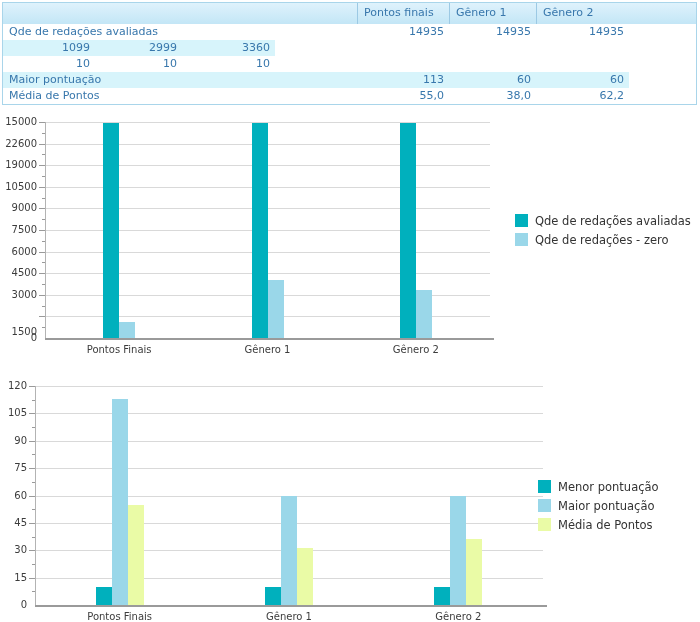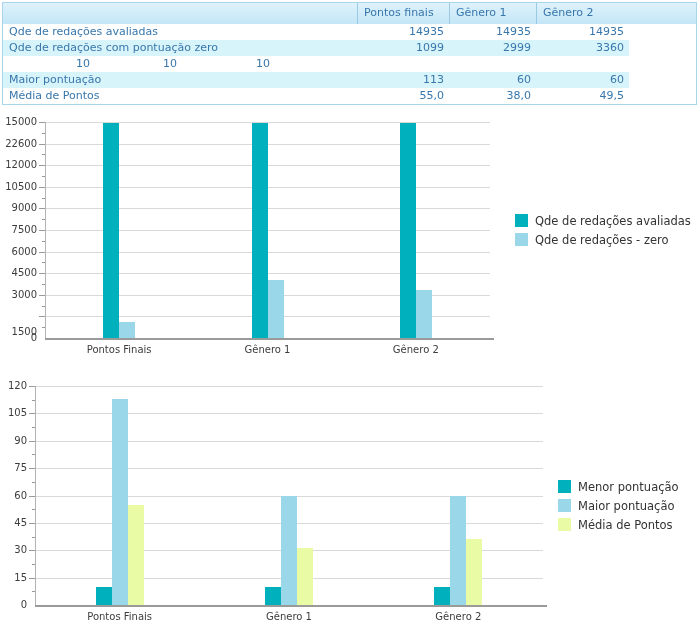--- a/index.html
+++ b/index.html
@@ -54,21 +54,20 @@
     </div>
 
     <div class="t-row">
       <div class="td td-label w-label">Qde de redações avaliadas</div>
       <div class="td td-num w-c1">14935</div>
       <div class="td td-num w-c2">14935</div>
       <div class="td td-num w-c3">14935</div>
       <div class="td td-fill w-fill"></div>
     </div>
     <div class="t-row striped">
-      <div class="td td-label w-label">Qde de redações com pontuação zero</div>
       <div class="td td-num w-c1">1099</div>
       <div class="td td-num w-c2">2999</div>
       <div class="td td-num w-c3">3360</div>
       <div class="td td-fill w-fill"></div>
     </div>
     <div class="t-row">
       <div class="td td-num w-c1">10</div>
       <div class="td td-num w-c2">10</div>
       <div class="td td-num w-c3">10</div>
       <div class="td td-fill w-fill"></div>
@@ -77,21 +76,21 @@
       <div class="td td-label w-label">Maior pontuação</div>
       <div class="td td-num w-c1">113</div>
       <div class="td td-num w-c2">60</div>
       <div class="td td-num w-c3">60</div>
       <div class="td td-fill w-fill"></div>
     </div>
     <div class="t-row">
       <div class="td td-label w-label">Média de Pontos</div>
       <div class="td td-num w-c1">55,0</div>
       <div class="td td-num w-c2">38,0</div>
-      <div class="td td-num w-c3">49,5</div>
+      <div class="td td-num w-c3">62,2</div>
       <div class="td td-fill w-fill"></div>
     </div>
   </div>
 
   <div id="chart1" class="chart">
       <div class="gridline" style="left: 45px; top: 204.4px; width: 445px;"></div>
       <div class="ylabel" style="left: -1px; top: 214px; width: 38px;">1500</div>
       <div class="tick" style="left: 39px; top: 204.4px; width: 6px;"></div>
       <div class="tick" style="left: 42px; top: 215.2px; width: 3px;"></div>
       <div class="gridline" style="left: 45px; top: 182.8px; width: 445px;"></div>
@@ -112,21 +111,21 @@
       <div class="tick" style="left: 42px; top: 128.8px; width: 3px;"></div>
       <div class="gridline" style="left: 45px; top: 96.4px; width: 445px;"></div>
       <div class="ylabel" style="left: -1px; top: 90.4px; width: 38px;">9000</div>
       <div class="tick" style="left: 39px; top: 96.4px; width: 6px;"></div>
       <div class="tick" style="left: 42px; top: 107.2px; width: 3px;"></div>
       <div class="gridline" style="left: 45px; top: 74.8px; width: 445px;"></div>
       <div class="ylabel" style="left: -1px; top: 68.8px; width: 38px;">10500</div>
       <div class="tick" style="left: 39px; top: 74.8px; width: 6px;"></div>
       <div class="tick" style="left: 42px; top: 85.6px; width: 3px;"></div>
       <div class="gridline" style="left: 45px; top: 53.2px; width: 445px;"></div>
-      <div class="ylabel" style="left: -1px; top: 47.2px; width: 38px;">12000</div>
+      <div class="ylabel" style="left: -1px; top: 47.2px; width: 38px;">19000</div>
       <div class="tick" style="left: 39px; top: 53.2px; width: 6px;"></div>
       <div class="tick" style="left: 42px; top: 64px; width: 3px;"></div>
       <div class="gridline" style="left: 45px; top: 31.6px; width: 445px;"></div>
       <div class="ylabel" style="left: -1px; top: 25.6px; width: 38px;">22600</div>
       <div class="tick" style="left: 39px; top: 31.6px; width: 6px;"></div>
       <div class="tick" style="left: 42px; top: 42.4px; width: 3px;"></div>
       <div class="gridline" style="left: 45px; top: 10px; width: 445px;"></div>
       <div class="ylabel" style="left: -1px; top: 4px; width: 38px;">15000</div>
       <div class="tick" style="left: 39px; top: 10px; width: 6px;"></div>
       <div class="tick" style="left: 42px; top: 20.8px; width: 3px;"></div>
@@ -194,21 +193,21 @@
       <div class="bar" style="left: 127.667px; top: 130.625px; width: 16px; height: 100.375px; background: rgb(234, 251, 166);"></div>
       <div class="xlabel" style="left: 59.6667px; top: 237px; width: 120px;">Pontos Finais</div>
       <div class="bar" style="left: 265px; top: 212.75px; width: 16px; height: 18.25px; background: rgb(0, 176, 189);"></div>
       <div class="bar" style="left: 281px; top: 121.5px; width: 16px; height: 109.5px; background: rgb(154, 215, 233);"></div>
       <div class="bar" style="left: 297px; top: 174.425px; width: 16px; height: 56.575px; background: rgb(234, 251, 166);"></div>
       <div class="xlabel" style="left: 229px; top: 237px; width: 120px;">Gênero 1</div>
       <div class="bar" style="left: 434.333px; top: 212.75px; width: 16px; height: 18.25px; background: rgb(0, 176, 189);"></div>
       <div class="bar" style="left: 450.333px; top: 121.5px; width: 16px; height: 109.5px; background: rgb(154, 215, 233);"></div>
       <div class="bar" style="left: 466.333px; top: 165.3px; width: 16px; height: 65.7px; background: rgb(234, 251, 166);"></div>
       <div class="xlabel" style="left: 398.333px; top: 237px; width: 120px;">Gênero 2</div>
-      <div class="legend" style="left: 558px; top: 103px;">
+      <div class="legend" style="left: 538px; top: 103px;">
         <div class="legend-item">
           <div class="swatch" style="background: rgb(0, 176, 189);"></div>
           <span class="legend-label">Menor pontuação</span>
         </div>
         <div class="legend-item">
           <div class="swatch" style="background: rgb(154, 215, 233);"></div>
           <span class="legend-label">Maior pontuação</span>
         </div>
         <div class="legend-item">
           <div class="swatch" style="background: rgb(234, 251, 166);"></div>

